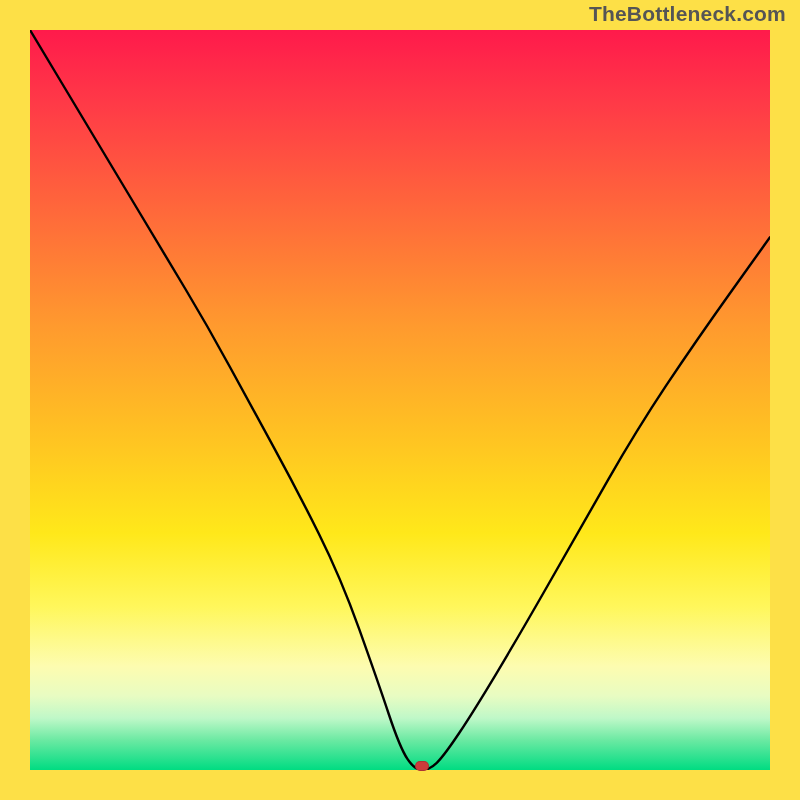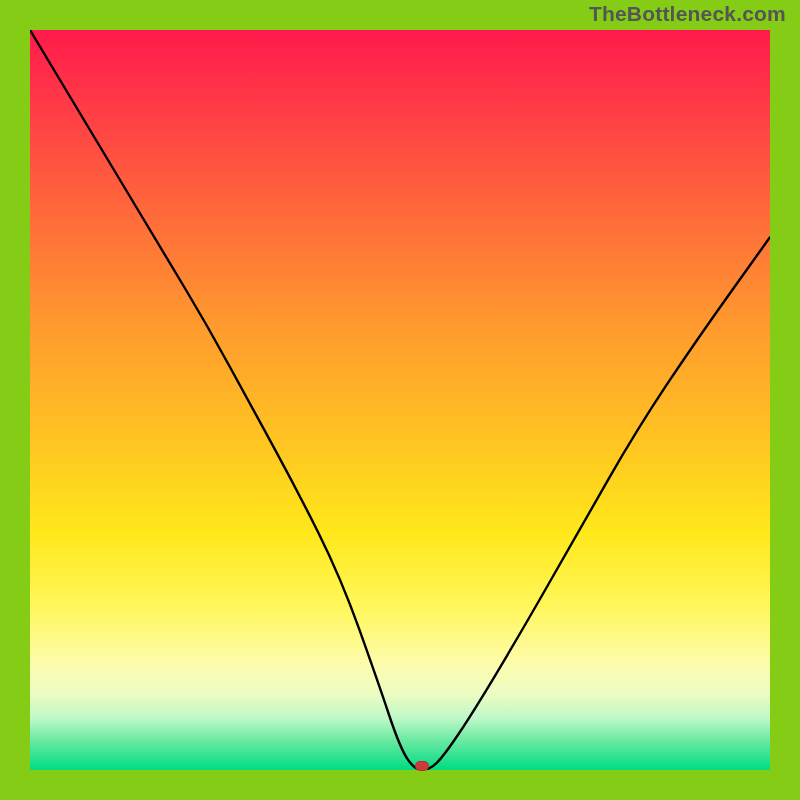--- a/index.html
+++ b/index.html
@@ -8,21 +8,21 @@
     width: 800px;
     height: 800px;
     background: #000;
     font-family: Arial, Helvetica, sans-serif;
     overflow: hidden;
   }
   .frame {
     position: relative;
     width: 800px;
     height: 800px;
-    background: #84cc16;
+    background: #fde047;
   }
   .watermark {
     position: absolute;
     top: 2px;
     right: 14px;
     color: #555;
     font-size: 21px;
     font-weight: 600;
     letter-spacing: 0.2px;
     user-select: none;

